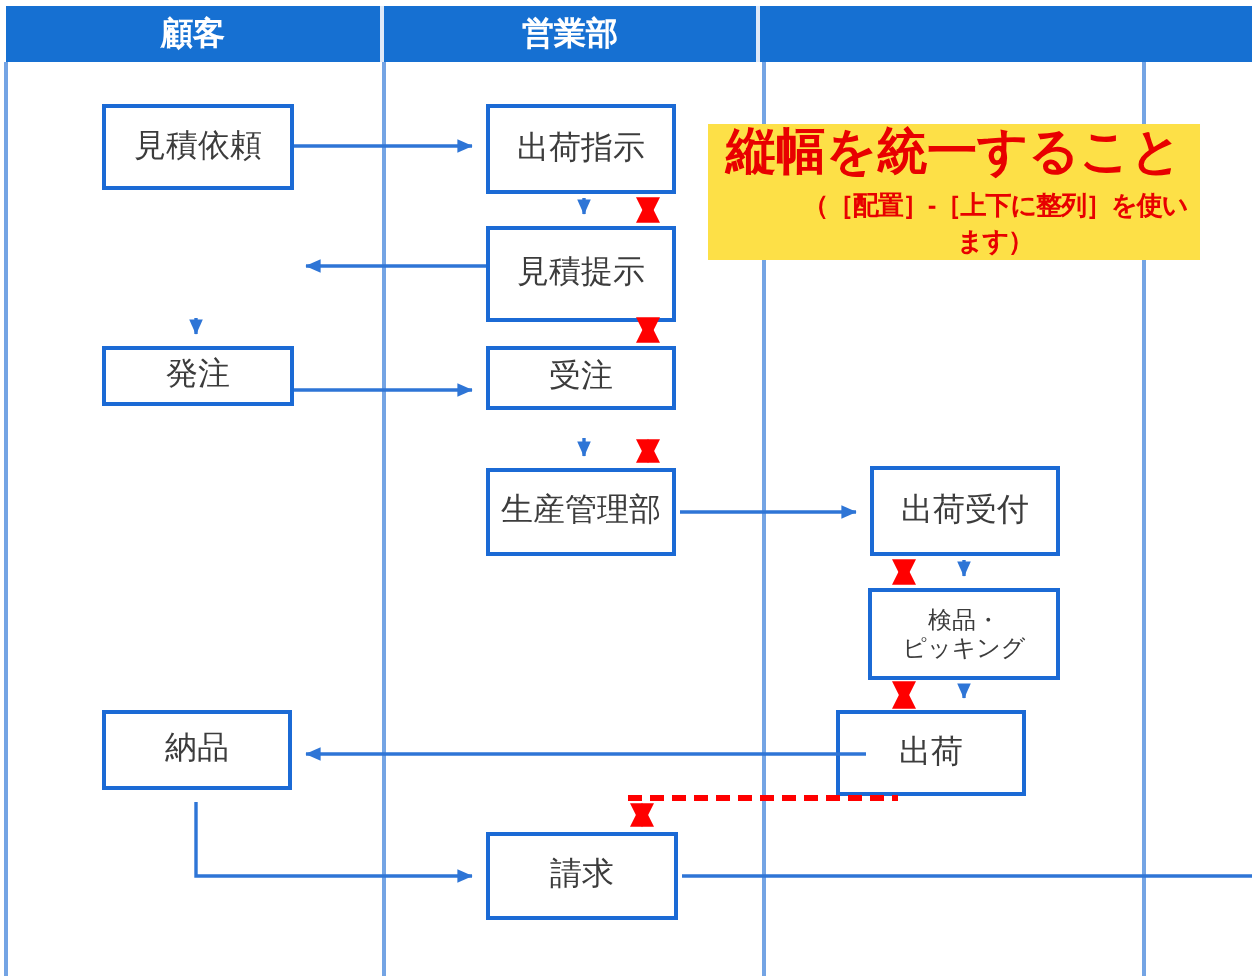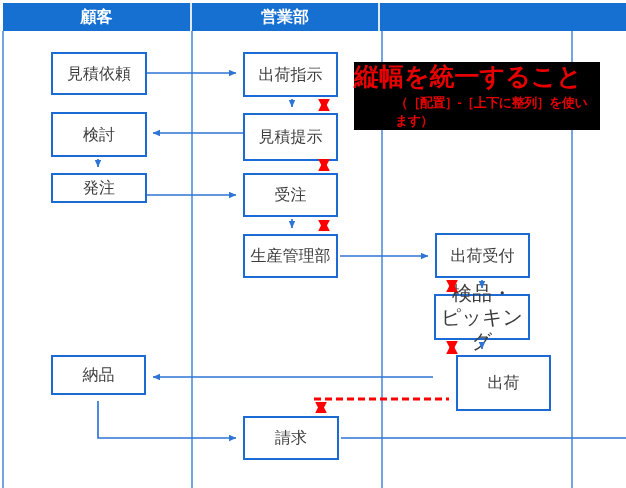--- a/index.html
+++ b/index.html
@@ -42,21 +42,21 @@
     position:absolute;box-sizing:border-box;
     border:2px solid var(--box-border);background:#fff;
     display:flex;align-items:center;justify-content:center;
     font-size:16px;color:var(--box-text);text-align:center;
     line-height:1.2;white-space:pre-line;z-index:3;
   }
 
   
   .annotation{
     position:absolute;left:354px;top:62px;width:246px;
-    background:#000000;z-index:3;color:var(--red-text);
+    background:#fde047;z-index:3;color:var(--red-text);text-align:center;
   }
   .annotation .title{font-size:25px;font-weight:bold;line-height:1.15;letter-spacing:0px;}
   .annotation .subtitle{font-size:13px;font-weight:bold;margin-top:3px;letter-spacing:-0.5px;margin-left:41px;}
 
   
   svg.connectors{position:absolute;left:0;top:0;z-index:4;pointer-events:none;}
   .blue-line{stroke:var(--connector);stroke-width:1.7;fill:none;}
   .red-gap{stroke:var(--red);stroke-width:4;fill:none;}
   .red-dash{stroke:var(--red);stroke-width:3;fill:none;stroke-dasharray:7 4;}
 </style>
@@ -76,34 +76,33 @@
       <span></span>
     </div>
   </div>
 
   <div class="vline l0"></div>
   <div class="vline l1"></div>
   <div class="vline l2"></div>
   <div class="vline l3"></div>
 
   <div class="node" style="left:51px;top:52px;width:96px;height:43px"><span>見積依頼</span></div>
-  <div class="node" style="left:51px;top:112px;width:96px;height:45px"><span>検討</span></div>
   <div class="node" style="left:51px;top:173px;width:96px;height:30px"><span>発注</span></div>
   <div class="node" style="left:51px;top:355px;width:95px;height:40px"><span>納品</span></div>
 
   <div class="node" style="left:243px;top:52px;width:95px;height:45px"><span>出荷指示</span></div>
   <div class="node" style="left:243px;top:113px;width:95px;height:48px"><span>見積提示</span></div>
-  <div class="node" style="left:243px;top:173px;width:95px;height:44px"><span>受注</span></div>
+  <div class="node" style="left:243px;top:173px;width:95px;height:32px"><span>受注</span></div>
   <div class="node" style="left:243px;top:234px;width:95px;height:44px"><span>生産管理部</span></div>
   <div class="node" style="left:435px;top:233px;width:95px;height:45px"><span>出荷受付</span></div>
 
   <div class="node" style="left:243px;top:416px;width:96px;height:44px"><span>請求</span></div>
-  <div class="node" style="left:434px;top:294px;width:96px;height:46px;font-size:20px"><span>検品・
+  <div class="node" style="left:434px;top:294px;width:96px;height:46px;font-size:12px"><span>検品・
 ピッキング</span></div>
-  <div class="node" style="left:456px;top:355px;width:95px;height:56px"><span>出荷</span></div>
+  <div class="node" style="left:418px;top:355px;width:95px;height:43px"><span>出荷</span></div>
 
   <div class="annotation">
     <div class="title">縦幅を統一すること</div>
     <div class="subtitle">（［配置］-［上下に整列］を使います）</div>
   </div>
 
   <svg class="connectors" width="626" height="488" viewBox="0 0 626 488">
     <defs>
       <marker id="mb" markerWidth="6" markerHeight="5" refX="4.3" refY="2" orient="auto-start-reverse">
         <path d="M0,0 L4.5,2 L0,4 Z" fill="#2E75D6"></path>

